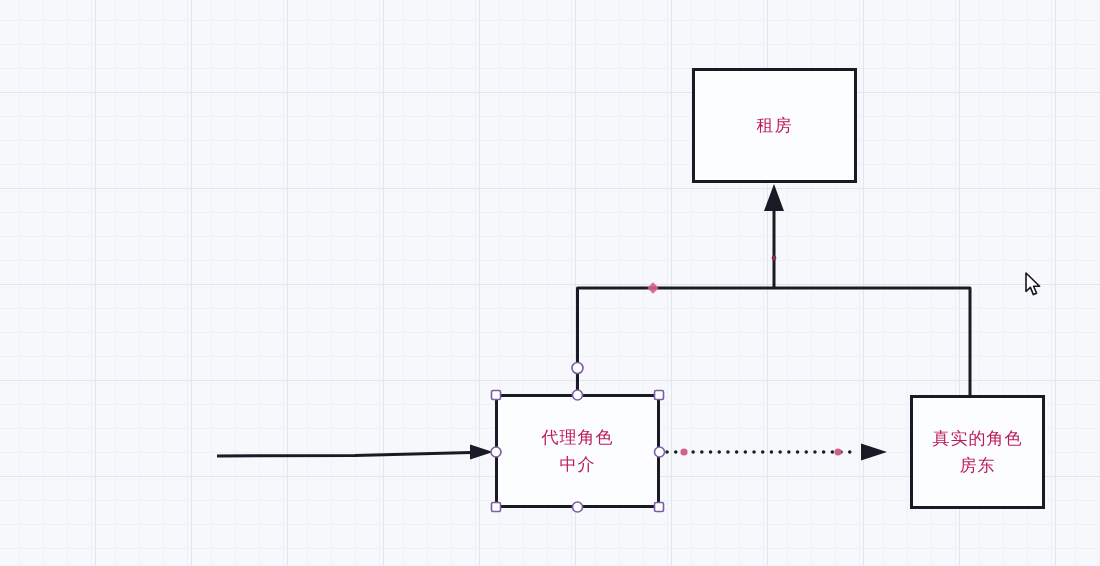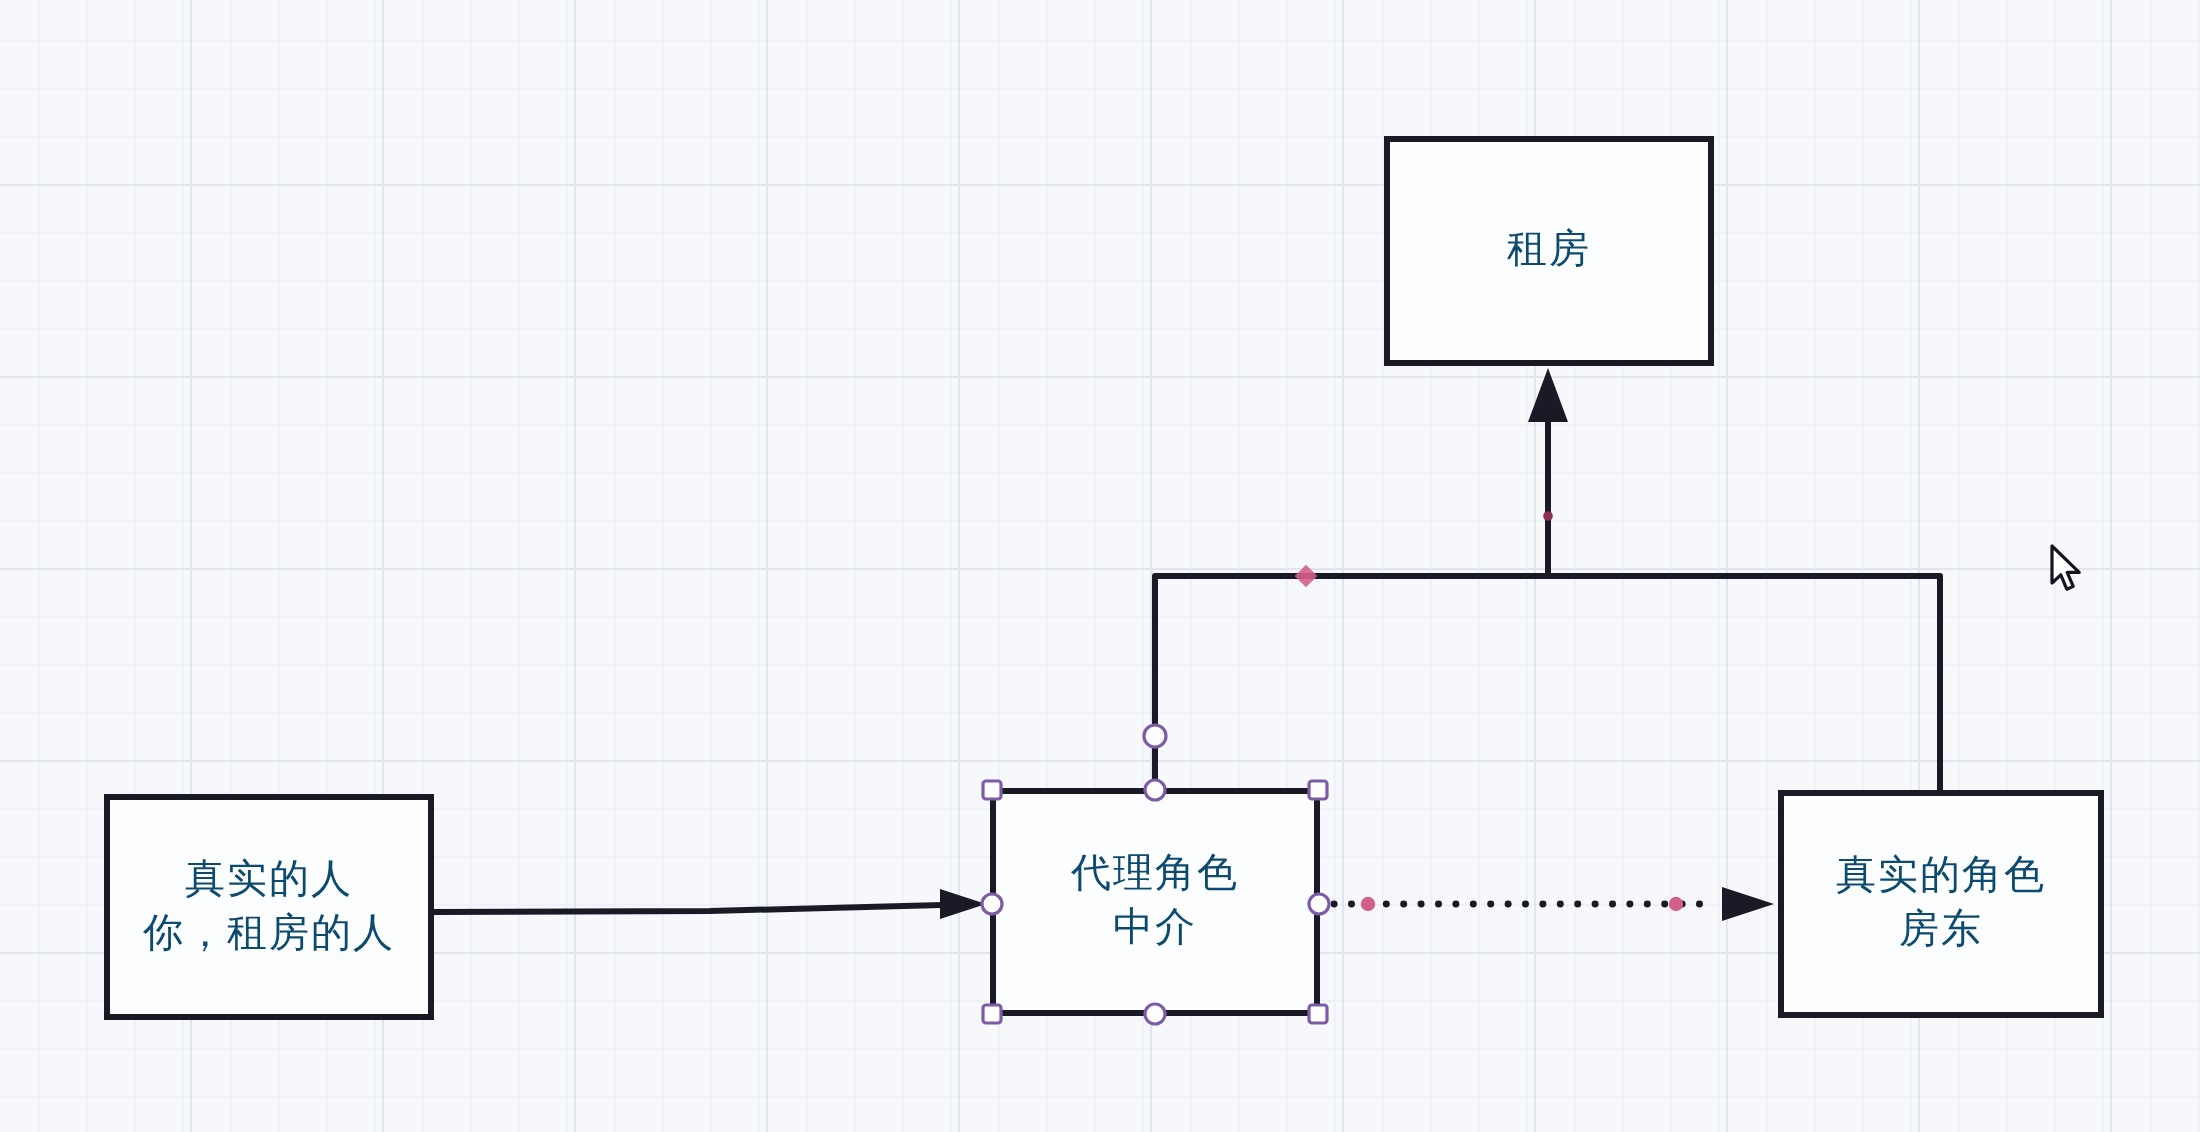--- a/index.html
+++ b/index.html
@@ -15,27 +15,27 @@
       linear-gradient(90deg,#e1e6ee 1px, transparent 1px),
       linear-gradient(#eef1f6 1px, transparent 1px),
       linear-gradient(90deg,#eef1f6 1px, transparent 1px);
     background-size:96px 96px,96px 96px,24px 24px,24px 24px;
     background-position:-4px -4px,-1px -1px,-4px -4px,-5px -5px;
   }
   .node{
     position:absolute;box-sizing:border-box;
     background:#fcfdfe;border:3px solid #1a1a26;
     display:flex;flex-direction:column;align-items:center;justify-content:center;
-    color:#0c4a6e;font-size:20px;line-height:27px;letter-spacing:1px;
+    color:#be185d;font-size:17px;line-height:27px;letter-spacing:1px;
     z-index:2;text-align:center;
   }
   .node-zufang{left:692px;top:68px;width:165px;height:115px;}
   .node-renter{left:52px;top:397px;width:165px;height:113px;}
   .node-proxy{left:495px;top:394px;width:165px;height:114px;}
-  .node-landlord{left:889px;top:395px;width:163px;height:114px;}
+  .node-landlord{left:910px;top:395px;width:135px;height:114px;}
   svg.overlay{
     position:absolute;left:0;top:0;z-index:3;pointer-events:none;
   }
   .watermark{
     position:absolute;left:10px;top:488px;width:360px;height:78px;
     z-index:4;overflow:hidden;pointer-events:none;
   }
   .wm-bar{position:absolute;left:20px;top:5px;width:15px;height:66px;
     background:rgba(170,208,188,0.55);border-radius:2px;}
   .wm-sq-top{position:absolute;left:47px;top:11px;width:37px;height:17px;
@@ -54,24 +54,20 @@
 </style>
 </head>
 <body>
 
 <div class="canvas">
 
   <div class="node node-zufang">
     <div>租房</div>
   </div>
 
-  <div class="node node-renter">
-    <div>真实的人</div>
-    <div>你，租房的人</div>
-  </div>
 
   <div class="node node-proxy">
     <div>代理角色</div>
     <div>中介</div>
   </div>
 
   <div class="node node-landlord">
     <div>真实的角色</div>
     <div>房东</div>
   </div>

